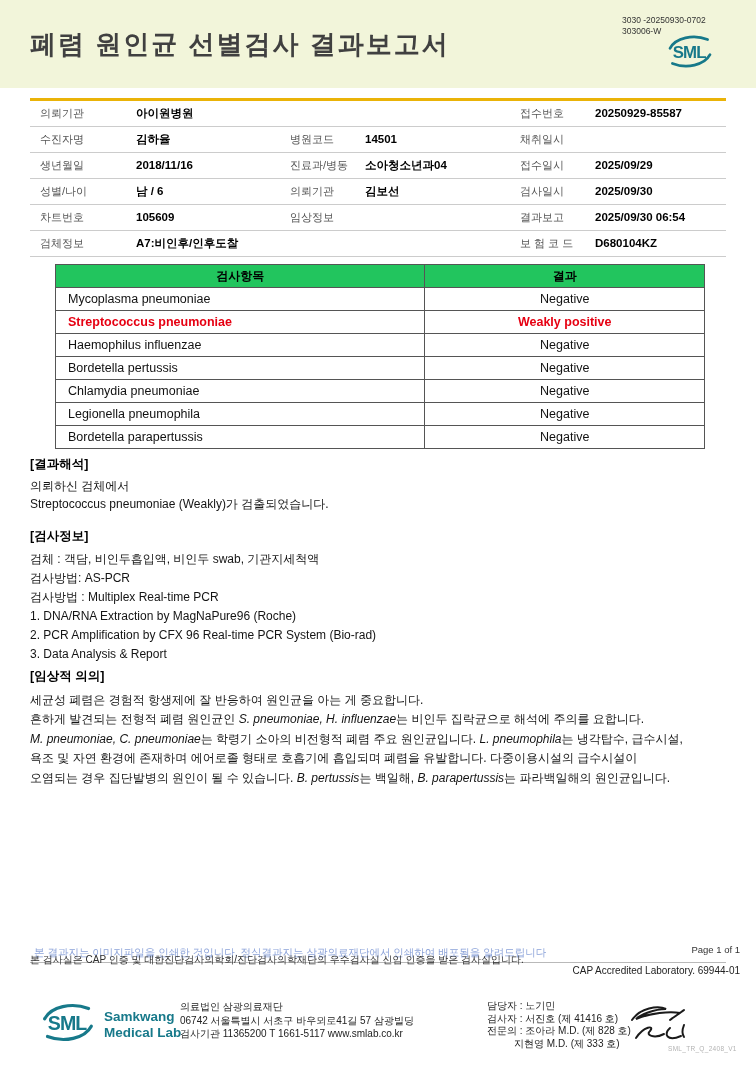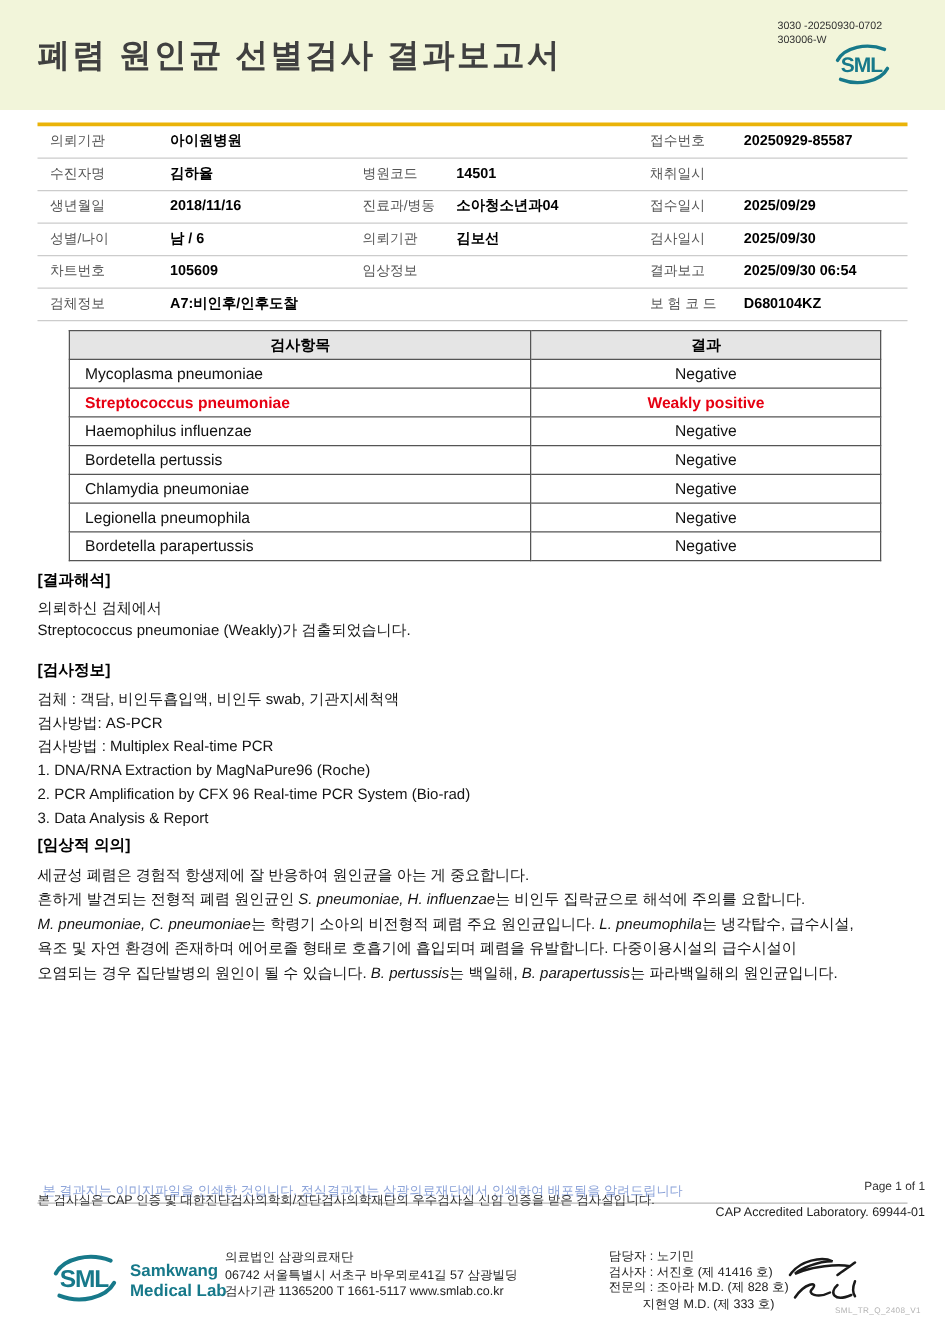--- a/index.html
+++ b/index.html
@@ -16,21 +16,21 @@
   .pi{position:absolute;left:30px;top:98px;width:696px;border-top:3px solid #eab308;}
   .pi-row{position:relative;height:25px;border-bottom:1px solid #cccccc;}
   .pi-row span{position:absolute;top:0;line-height:25px;white-space:nowrap;}
   .pl{color:#555;font-size:11px;}
   .pv{font-weight:700;color:#000;font-size:11.5px;}
   .c1l{left:10px;} .c1v{left:70px;margin-left:36px;} .c2l{left:260px;} .c2v{left:335px;} .c3l{left:490px;} .c3v{left:565px;}
 
   
   .results{position:absolute;left:55px;top:264px;width:650px;border-collapse:collapse;font-size:12.5px;}
   .results th,.results td{border:1px solid #555;height:22px;padding:0;}
-  .results th{background:#e5e5e5;font-weight:700;text-align:center;font-size:12px;color:#000;}
+  .results th{background:#22c55e;font-weight:700;text-align:center;font-size:12px;color:#000;}
   .results td.item{text-align:left;padding-left:12px;}
   .results td.res{text-align:center;}
   .results tr.hl td{color:#e60012;font-weight:700;}
 
   
   .sec{position:absolute;left:30px;font-size:12px;color:#141414;}
   .sec h3{margin:0 0 4px 0;font-size:12.5px;font-weight:700;color:#000;}
   #interp{top:455px;line-height:18px;}
   #testinfo{top:527px;line-height:19px;}
   #clinical{top:667px;line-height:19.5px;width:706px;}

